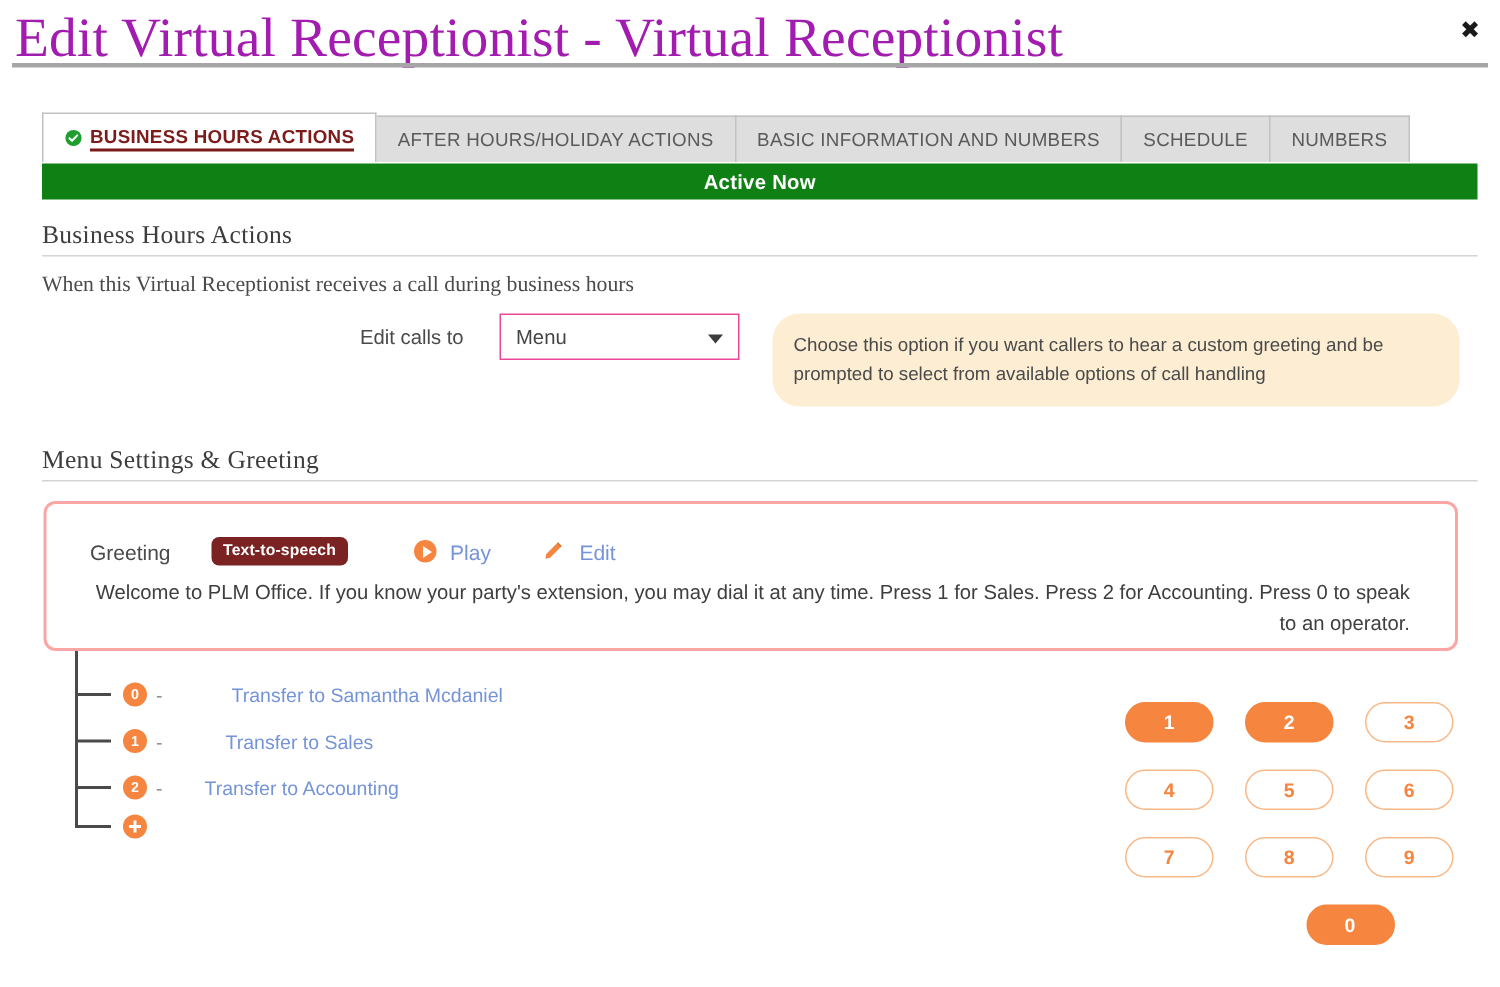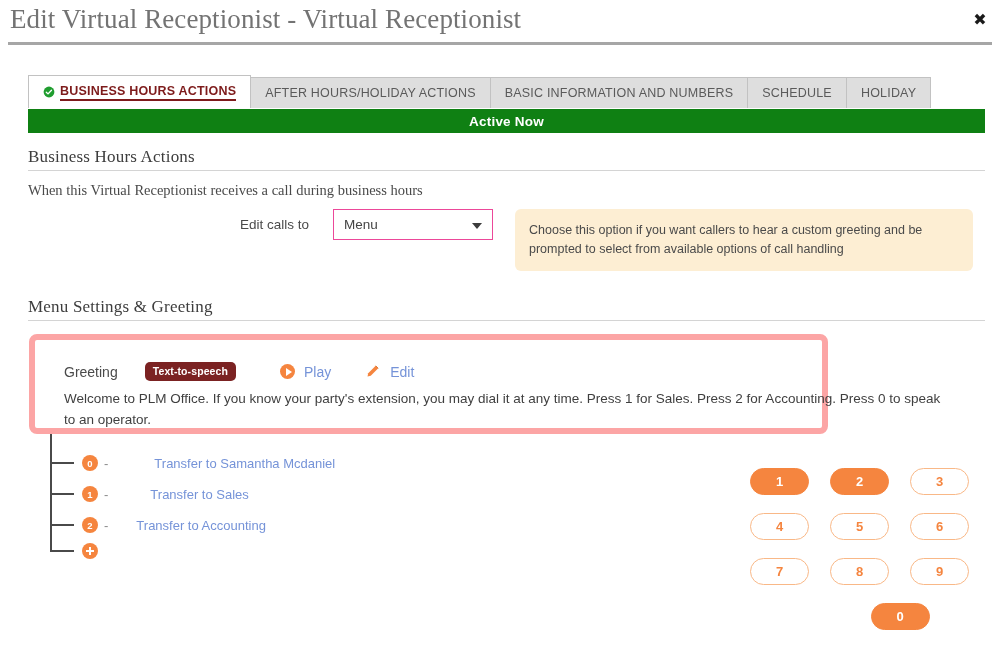--- a/index.html
+++ b/index.html
@@ -10,21 +10,21 @@
     font-family: "Liberation Sans", sans-serif;
     overflow: hidden;
   }
 
   #root { position: relative; width: 1000px; height: 658px; background:#fff; }
 
   
   .page-title {
     position: absolute; left: 10px; top: 4px;
     font-family: "Liberation Serif", serif;
-    font-size: 27px; font-weight: 400; color: #737373;
+    font-size: 37px; font-weight: 400; color: #a21caf;
     letter-spacing: .1px; white-space: nowrap;
   }
   .close-btn {
     position: absolute; right: 11px; top: 11px;
     width: 18px; height: 18px; line-height: 18px; text-align: center;
     font-size: 16px; font-weight: bold; color: #1a1a1a;
     cursor: pointer; font-family: "DejaVu Sans", sans-serif;
   }
   .header-rule {
     position: absolute; left: 8px; top: 42px; width: 984px; height: 3px;
@@ -85,31 +85,32 @@
   }
   .select-caret {
     position: absolute; right: 10px; top: 50%; margin-top: -2px;
     width: 0; height: 0;
     border-left: 5px solid transparent; border-right: 5px solid transparent;
     border-top: 6px solid #3c3c3c;
   }
   .tooltip {
     position: absolute; left: 515px; top: 209px;
     width: 458px; height: 62px;
-    background: #fdeed3; border-radius: 6px;
+    background: #fdeed3; border-radius: 18px;
     padding: 12px 14px;
     font-size: 12.5px; color: #4a4a4a; line-height: 1.55;
   }
 
   
   .greet-card {
     position: absolute; left: 29px; top: 334px;
-    width: 799px; height: 100px;
-    border: 6px solid #fca5a5; border-radius: 8px;
+    width: 943px; height: 100px;
+    border: 2px solid #fca5a5; border-radius: 8px;
     background: #fff;
+    text-align: right;
   }
   .greet-row {
     position: absolute; left: 29px; top: 22px;
     display: flex; align-items: center; gap: 0;
   }
   .greet-label { font-size: 14px; color: #4a4a4a; margin-right: 27px; }
   .tts-badge {
     background: #7b2222; color: #fff; font-size: 10.5px; font-weight: bold;
     border-radius: 5px; padding: 3px 8px 4px; letter-spacing: .1px;
     white-space: nowrap; margin-right: 44px;
@@ -193,21 +194,21 @@
     <div class="tab">
       <span class="tab-label">AFTER HOURS/HOLIDAY ACTIONS</span>
     </div>
     <div class="tab">
       <span class="tab-label">BASIC INFORMATION AND NUMBERS</span>
     </div>
     <div class="tab">
       <span class="tab-label">SCHEDULE</span>
     </div>
     <div class="tab">
-      <span class="tab-label">HOLIDAY</span>
+      <span class="tab-label">NUMBERS</span>
     </div>
   </div>
 
   <div class="active-bar">Active Now</div>
 
   <div class="sec-heading" style="left:28px; top:147px;">Business Hours Actions</div>
   <div class="sec-rule" style="left:28px; top:170px; width:957px;"></div>
 
   <div class="body-text" style="left:28px; top:182px;font-family:Liberation Serif, serif;">When this Virtual Receptionist receives a call during business hours</div>
 

